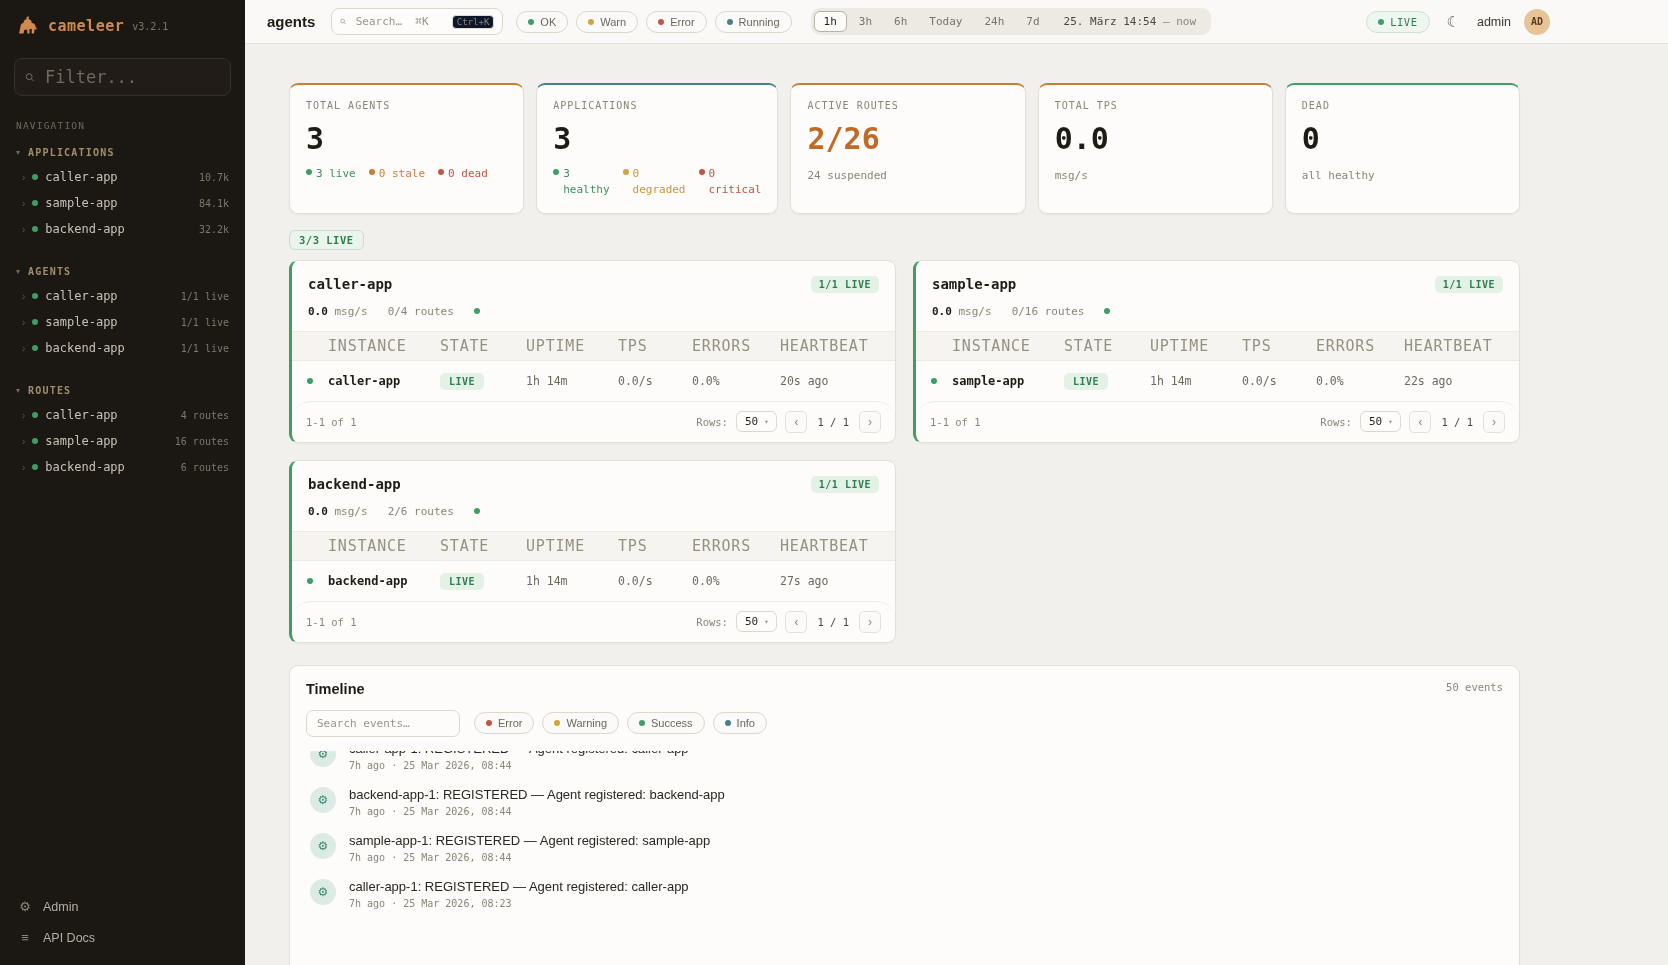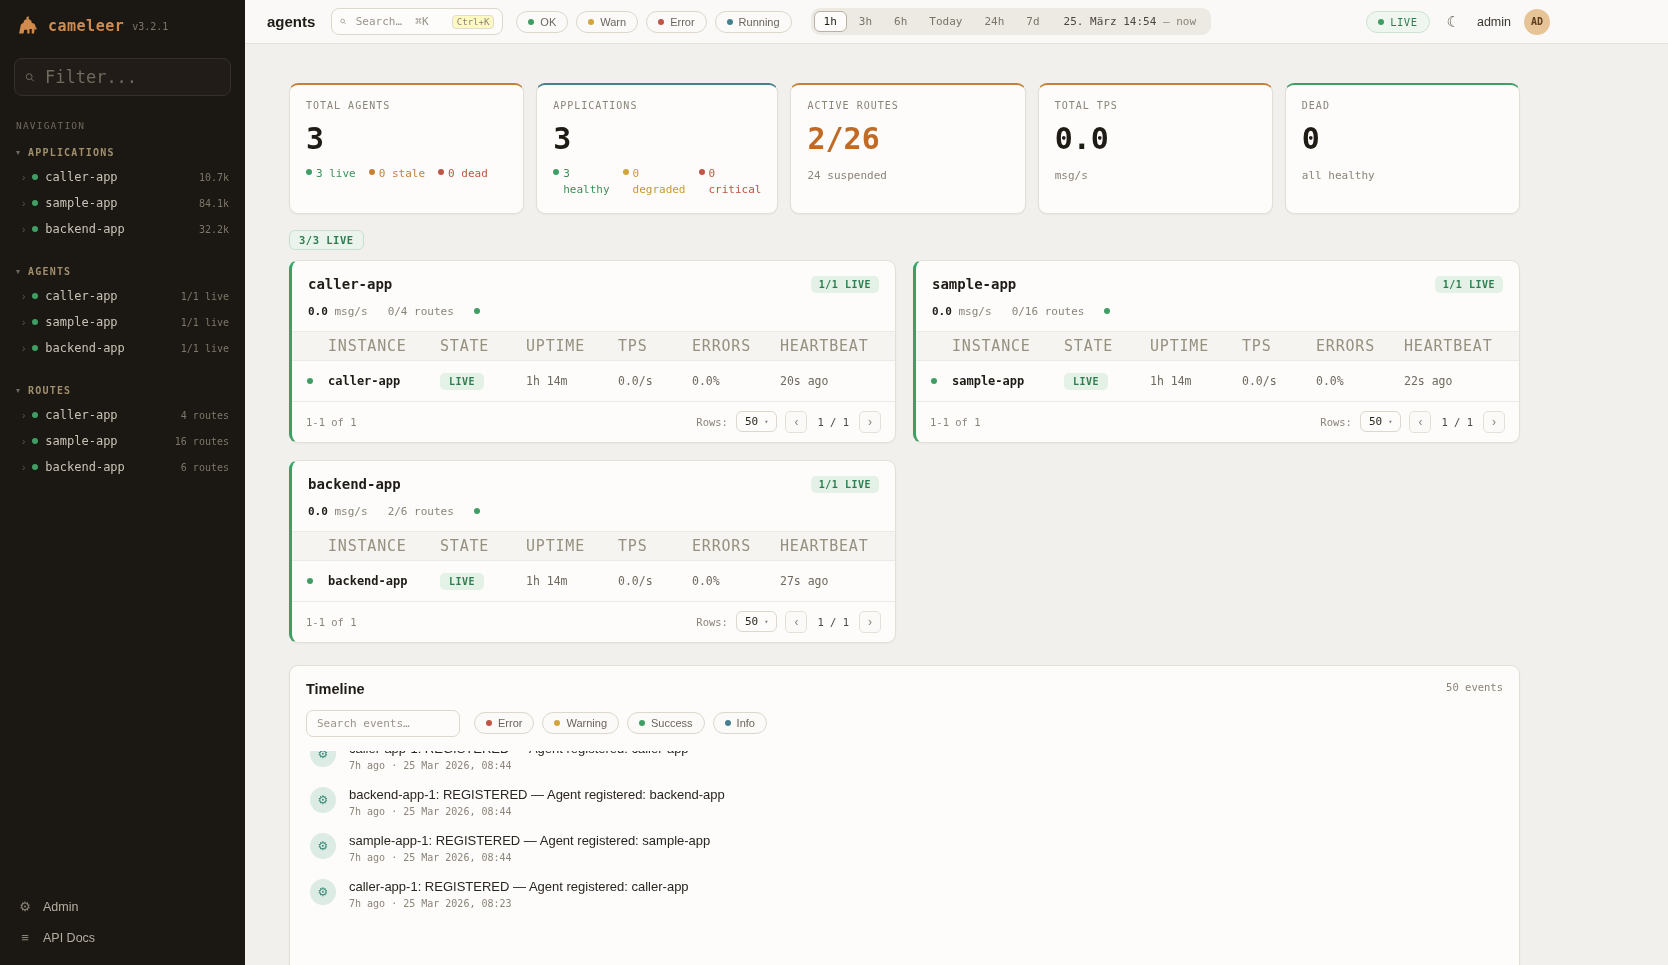--- a/index.html
+++ b/index.html
@@ -38,21 +38,21 @@
   .footer-item { display: flex; gap: 11px; align-items: center; color: #b5aea2; font-size: 12.5px; cursor: pointer; }
   .f-icon { color: #8b8478; font-size: 13px; width: 14px; text-align: center; }
 
   
   .main { flex: 1; display: flex; flex-direction: column; min-width: 0; }
   .topbar { height: 44px; min-height: 44px; background: #faf9f7; border-bottom: 1px solid #e5e0d8; display: flex; align-items: center; padding: 0 118px 0 22px; gap: 13px; }
   .page-title { font-weight: bold; font-size: 15px; color: #1f1b15; margin-right: 3px; }
   .search-box { display: flex; align-items: center; gap: 7px; border: 1px solid #ddd7cd; background: #fdfcfa; border-radius: 8px; padding: 5px 8px; width: 172px; cursor: text; }
   .search-box input { border: none; outline: none; background: transparent; font-size: 11px; font-family: "DejaVu Sans Mono", monospace; color: #4b463e; width: 100%; }
   .search-box input::placeholder { color: #9a948a; }
-  .kbd { font-family: "DejaVu Sans Mono", monospace; font-size: 9px; color: #8b8478; border: 1px solid #e0dad1; border-radius: 4px; padding: 1px 4px; background: #fef9c3; white-space: nowrap; }
+  .kbd { font-family: "DejaVu Sans Mono", monospace; font-size: 9px; color: #8b8478; border: 1px solid #e0dad1; border-radius: 4px; padding: 1px 4px; background: #0f172a; white-space: nowrap; }
   .chip-group { display: flex; gap: 8px; }
   .chip { display: inline-flex; align-items: center; gap: 6px; border: 1px solid #ddd7cd; background: #fbfaf8; border-radius: 999px; padding: 4px 11px; font-size: 11px; color: #6b655c; cursor: pointer; font-family: "Liberation Sans", sans-serif; }
   .range-group { display: flex; align-items: center; background: #edeae4; border-radius: 9px; padding: 3px; gap: 2px; margin-left: 6px; }
   .range-btn { border: none; background: transparent; font-family: "DejaVu Sans Mono", monospace; font-size: 11px; color: #7a7468; padding: 4px 10px; border-radius: 6px; cursor: pointer; }
   .range-btn.active { background: #fdfcfa; border: 1px solid #b8b1a4; color: #1f1b15; padding: 3px 9px; }
   .date-range { font-family: "DejaVu Sans Mono", monospace; font-size: 11px; color: #4b463e; padding: 0 12px; white-space: nowrap; }
   .date-dim { color: #8b8478; }
   .topbar-right { margin-left: auto; display: flex; align-items: center; gap: 13px; }
   .live-chip { display: inline-flex; align-items: center; gap: 6px; background: #eef6ef; border: 1px solid #cfe3d4; color: #2f7d4f; border-radius: 999px; padding: 4px 11px; font-family: "DejaVu Sans Mono", monospace; font-size: 10.5px; letter-spacing: .5px; cursor: pointer; }
   .moon-btn { border: none; background: transparent; font-size: 15px; color: #6b655c; cursor: pointer; padding: 2px 4px; }
@@ -87,21 +87,21 @@
   .app-title { font-family: "DejaVu Sans Mono", monospace; font-weight: bold; font-size: 14px; color: #1f1b15; }
   .live-badge { background: #e3f1e7; color: #2f7d4f; font-family: "DejaVu Sans Mono", monospace; font-size: 10px; font-weight: bold; letter-spacing: .5px; border-radius: 5px; padding: 3px 8px; }
   .app-stats { display: flex; align-items: center; gap: 20px; padding: 4px 16px 13px; font-family: "DejaVu Sans Mono", monospace; font-size: 11px; color: #8b8478; }
   .rate-val { color: #1f1b15; font-weight: bold; }
   .tbl-head, .tbl-row { display: grid; grid-template-columns: 36px 112px 86px 92px 74px 88px 1fr; align-items: center; }
   .tbl-head { background: #f6f4f0; border-top: 1px solid #eceae4; border-bottom: 1px solid #eceae4; height: 30px; font-family: "DejaVu Sans Mono", monospace; font-size: 15px; letter-spacing: .8px; color: #95907f; }
   .tbl-row { height: 40px; font-family: "DejaVu Sans Mono", monospace; font-size: 11.5px; color: #6f695e; cursor: pointer; }
   .c-dot { display: flex; justify-content: center; }
   .c-instance { color: #1f1b15; font-weight: bold; font-size: 12px; }
   .live-pill { background: #e3f1e7; color: #2f7d4f; font-size: 10px; font-weight: bold; border-radius: 5px; padding: 3px 9px; letter-spacing: .5px; }
-  .tbl-foot { display: flex; align-items: center; justify-content: space-between; border-top: 1px solid #eceae4; padding: 9px 14px; }
+  .tbl-foot { display: flex; align-items: center; justify-content: space-between; border-top: 1px solid #eceae4; padding: 9px 14px; border-radius: 19px; }
   .range-label, .rows-label { font-family: "DejaVu Sans Mono", monospace; font-size: 10.5px; color: #8b8478; }
   .foot-right { display: flex; align-items: center; gap: 8px; }
   .rows-select { display: inline-flex; align-items: center; gap: 6px; border: 1px solid #ddd7cd; border-radius: 6px; padding: 3px 8px; font-family: "DejaVu Sans Mono", monospace; font-size: 11px; color: #2a251f; background: #fdfcfa; cursor: pointer; }
   .sel-caret { font-size: 7px; color: #8b8478; }
   .pg-btn { width: 22px; height: 22px; border: 1px solid #e4dfd7; background: #fbfaf8; border-radius: 5px; color: #8b8478; font-size: 12px; line-height: 1; cursor: pointer; display: flex; align-items: center; justify-content: center; }
   .pg-info { font-family: "DejaVu Sans Mono", monospace; font-size: 10.5px; color: #4b463e; padding: 0 2px; }
 
   .timeline-card { margin-top: 22px; background: #fdfcfb; border: 1px solid #e3ded6; border-radius: 9px; padding: 15px 16px 16px; box-shadow: 0 1px 2px rgba(0,0,0,.04); min-height: 320px; }
   .tl-head { display: flex; justify-content: space-between; align-items: flex-start; margin-bottom: 13px; }
   .tl-title { font-weight: bold; font-size: 14.5px; color: #1f1b15; }

